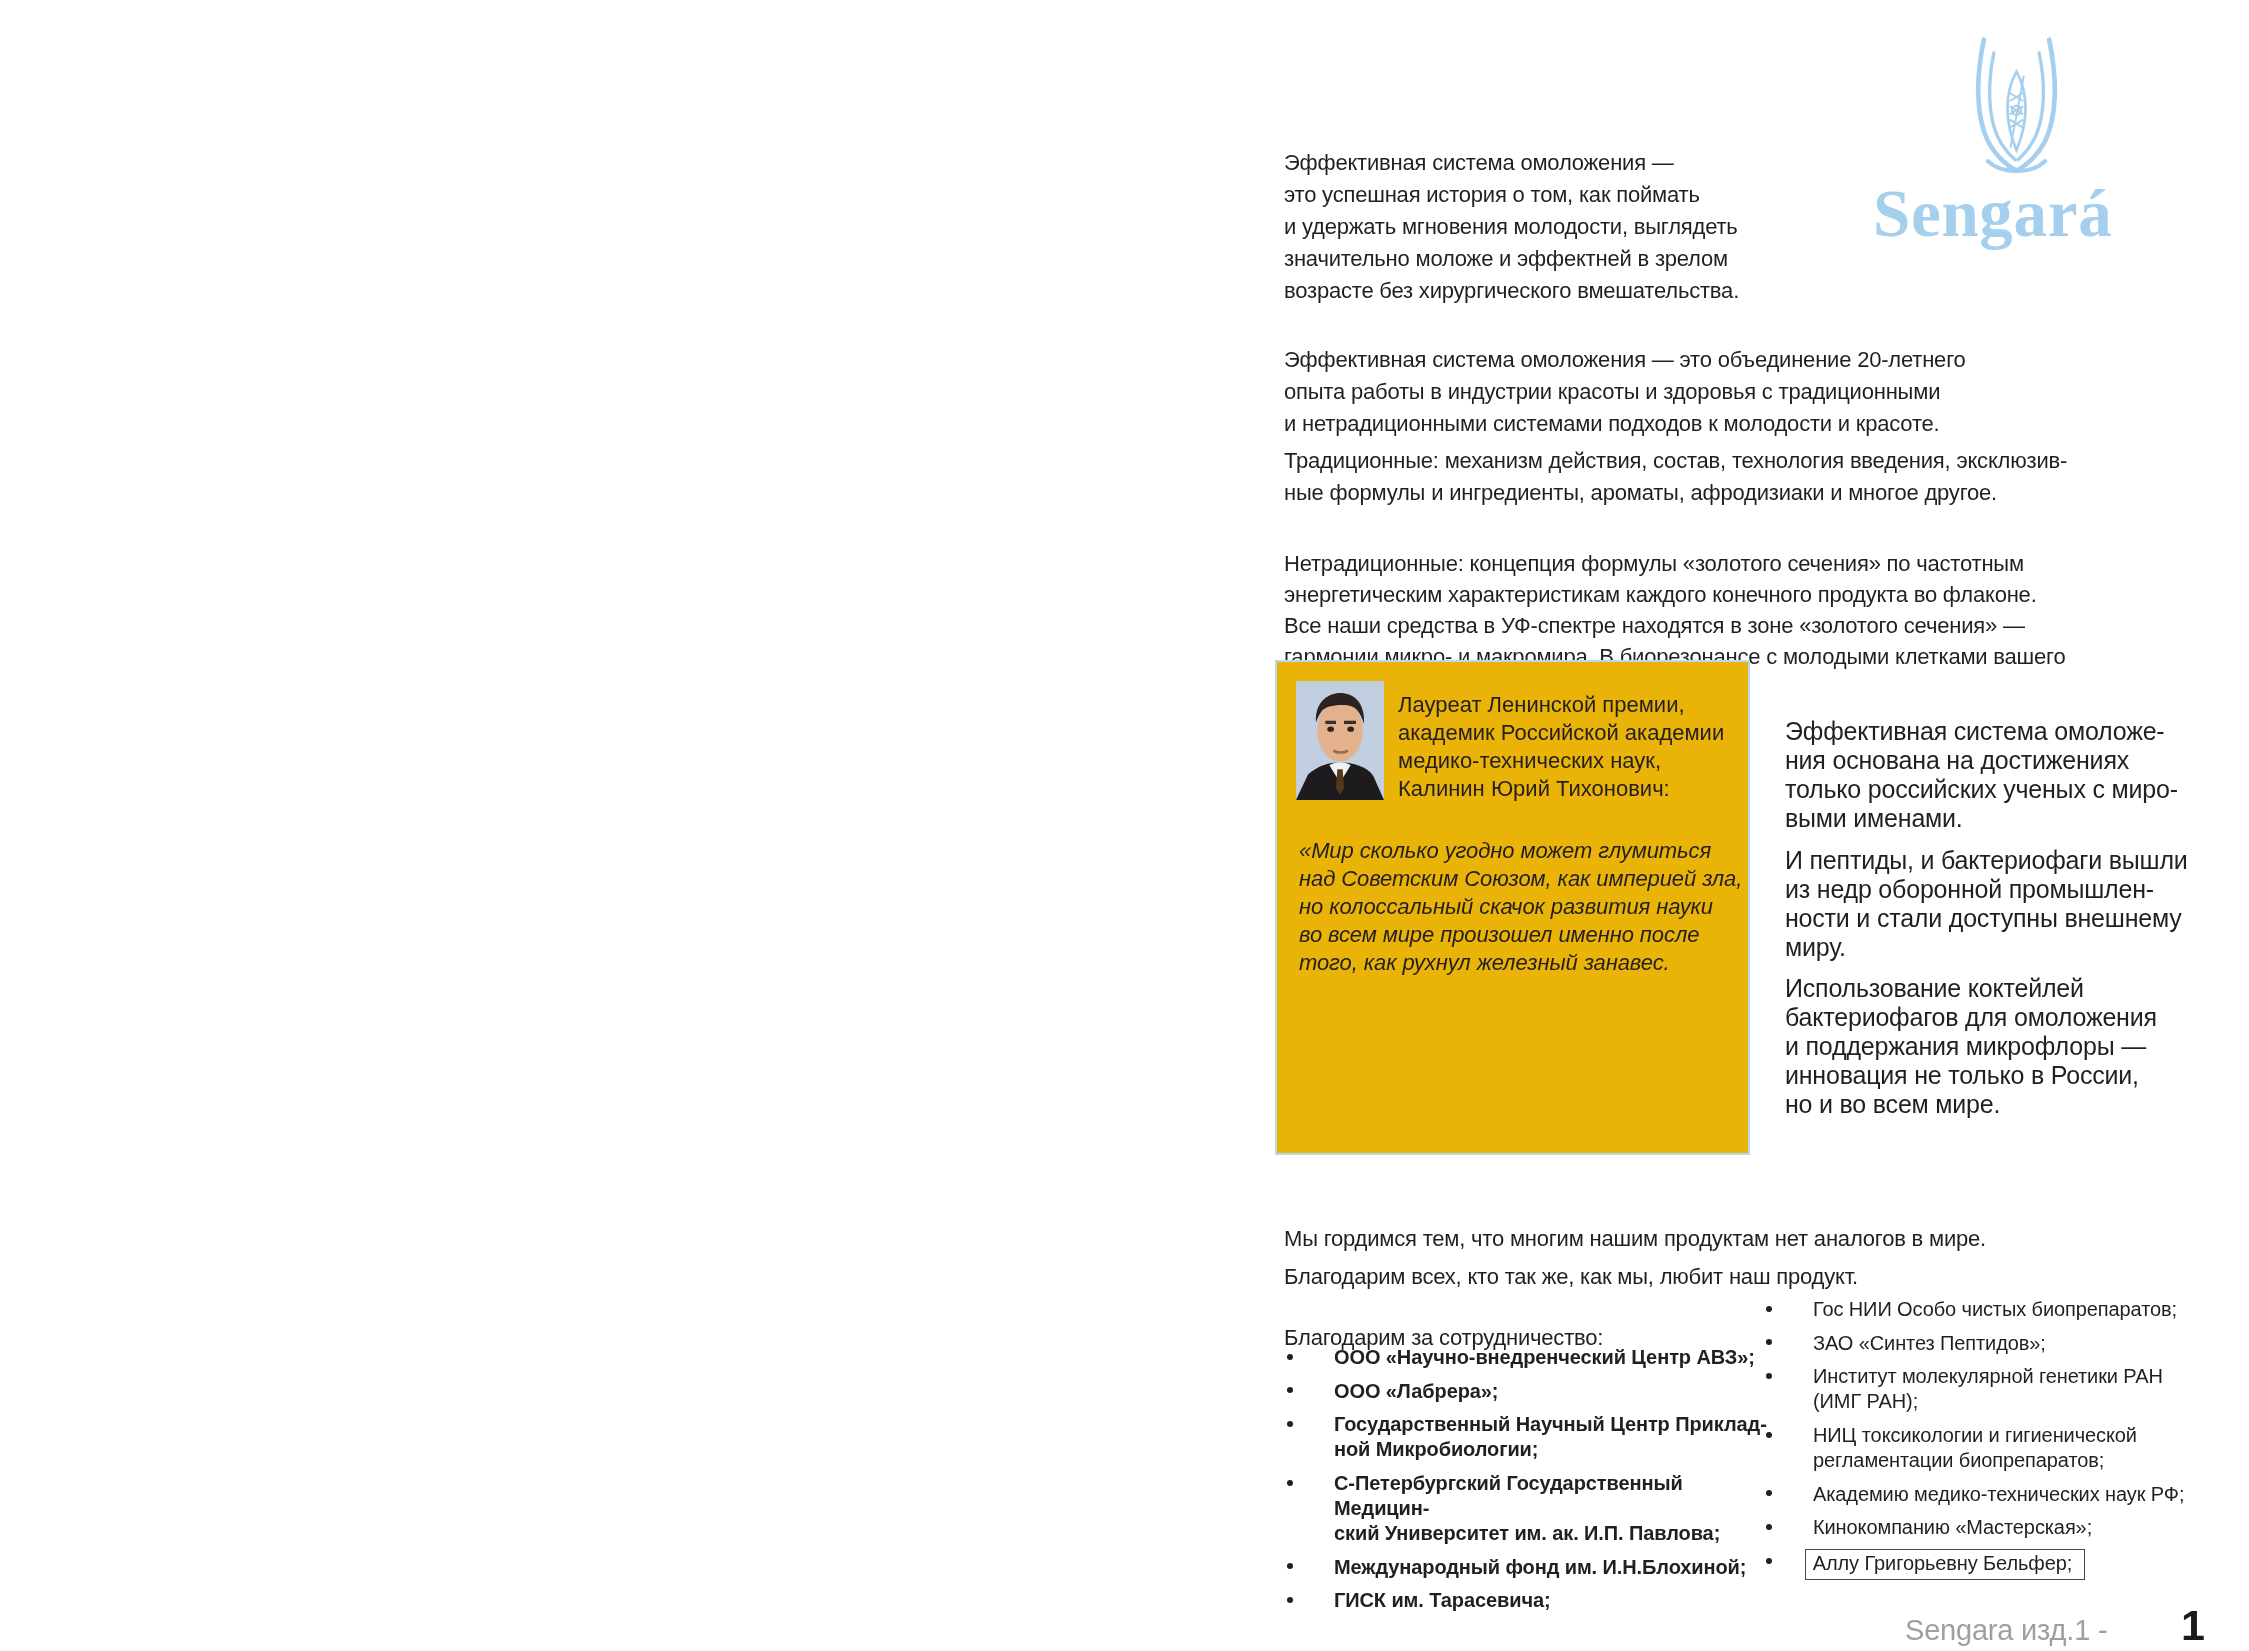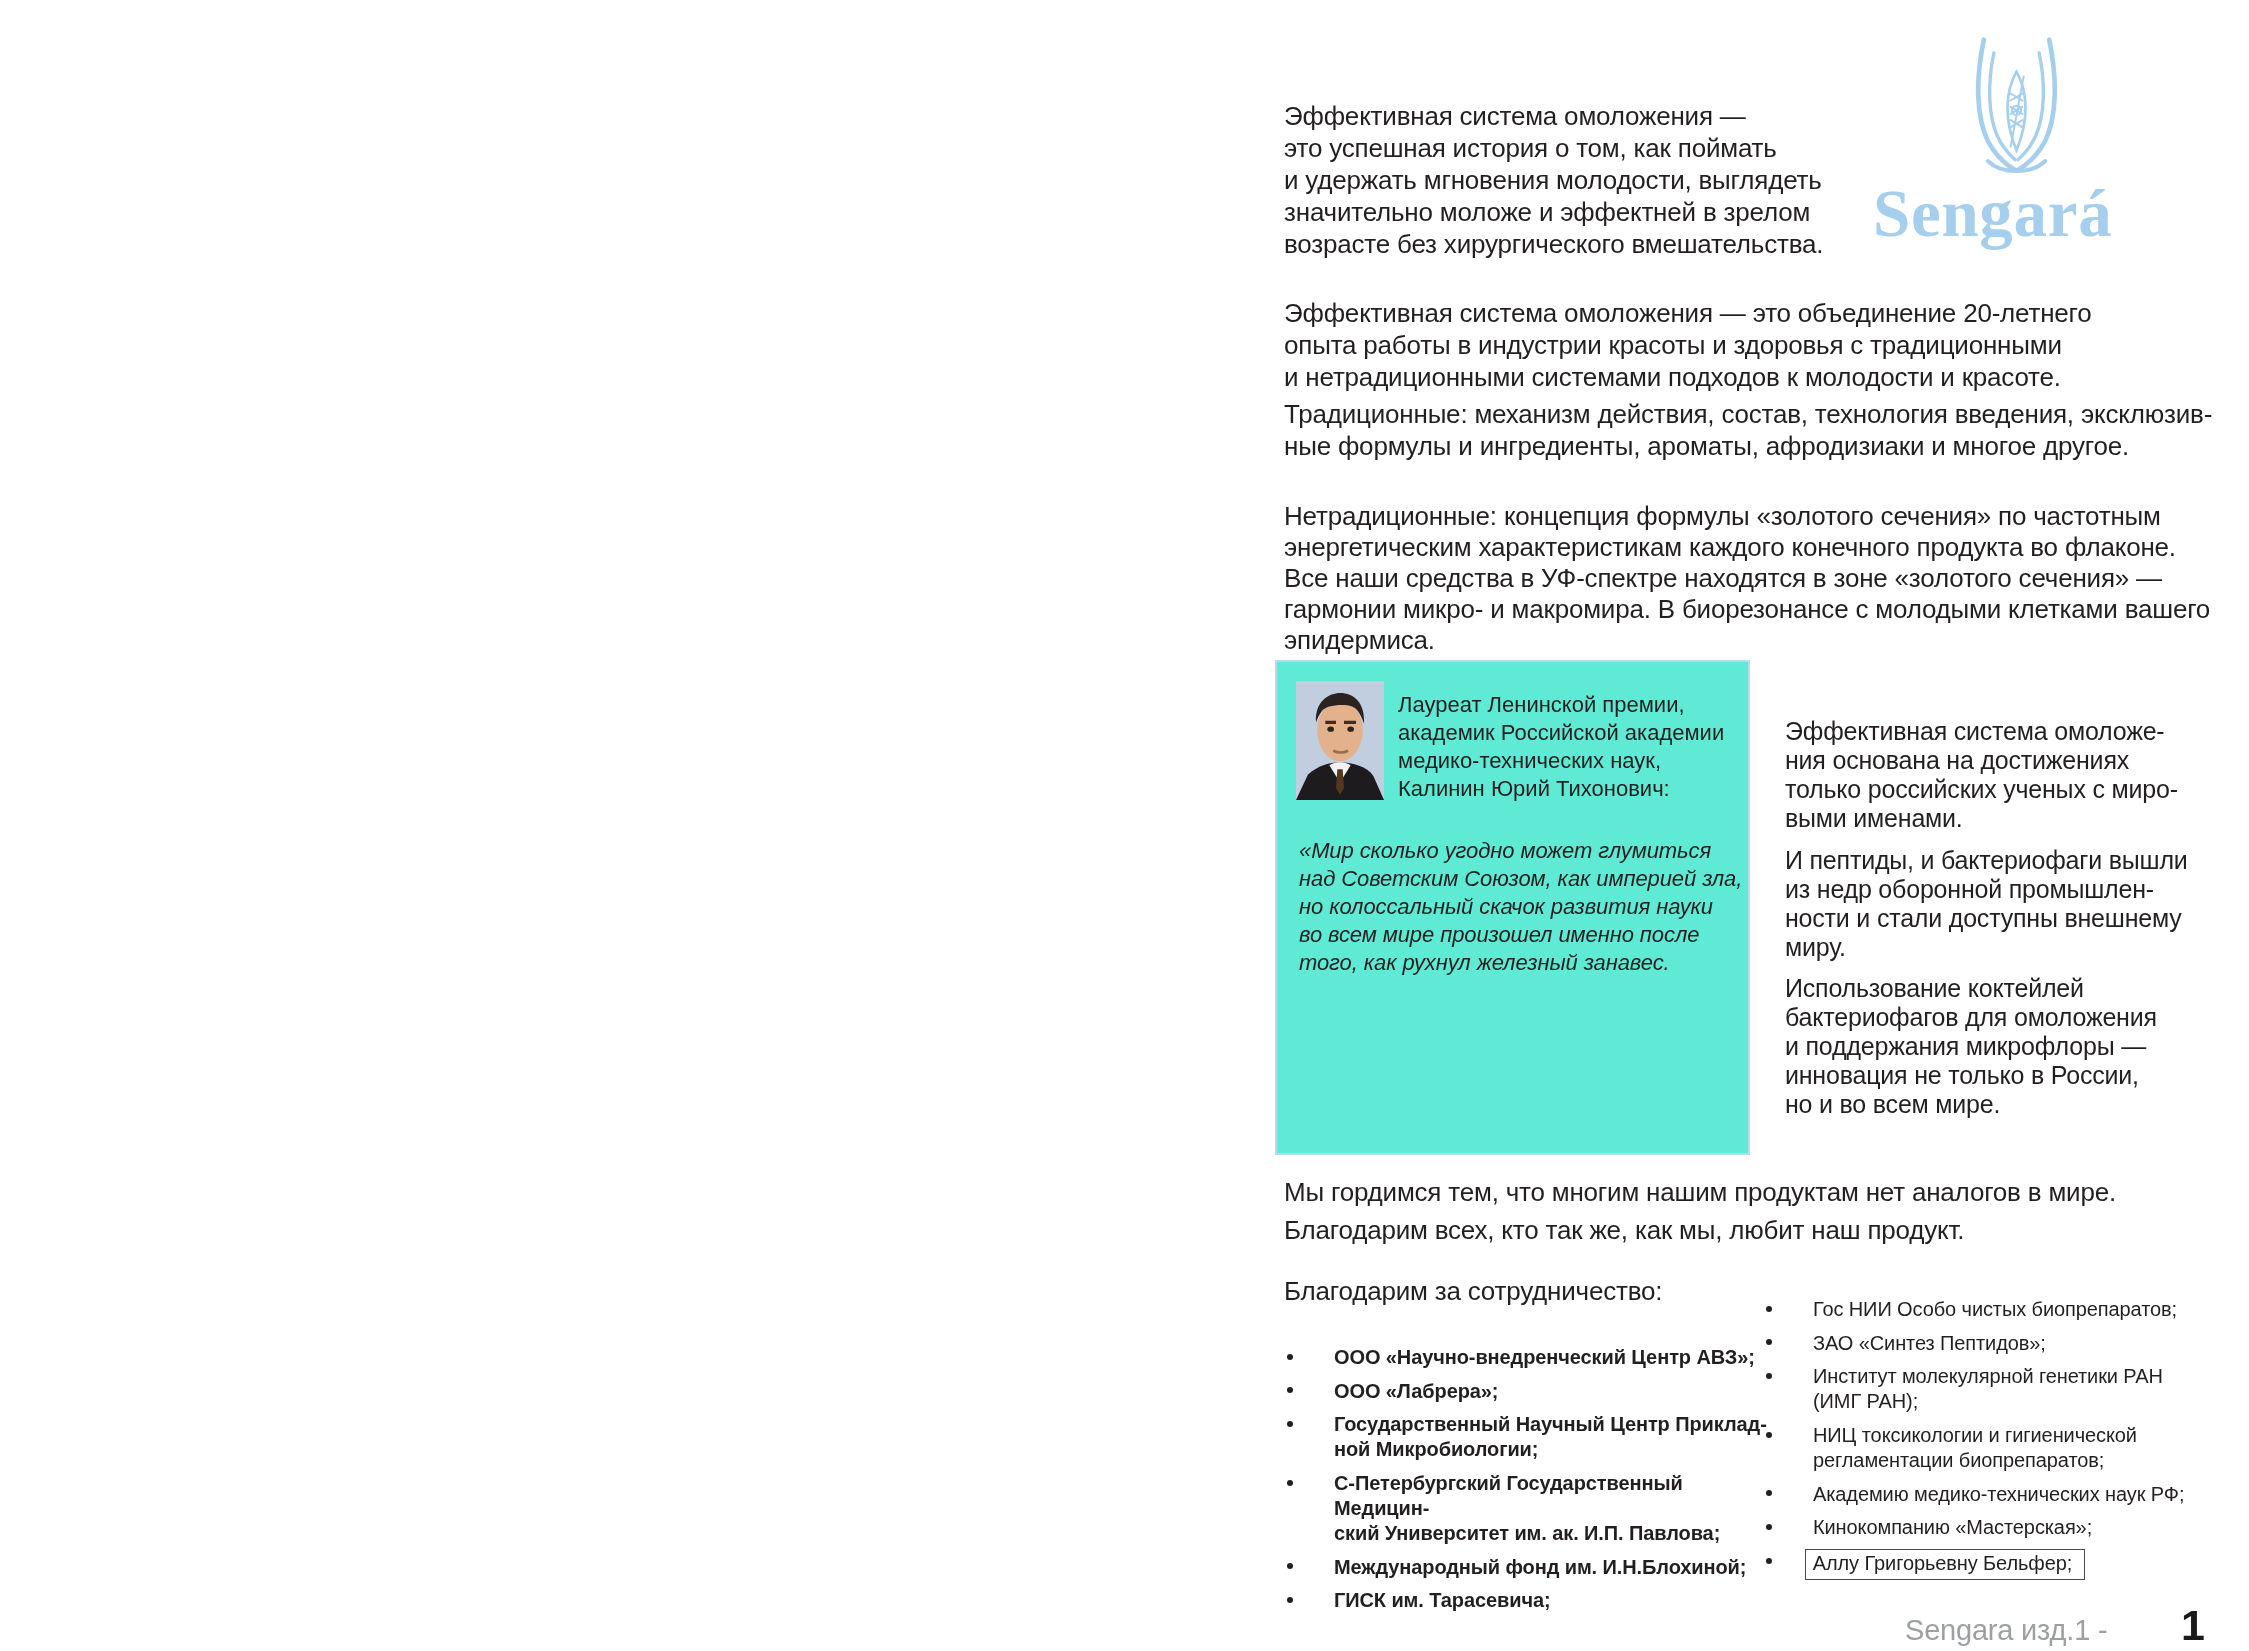--- a/index.html
+++ b/index.html
@@ -1,37 +1,37 @@
 <!DOCTYPE html>
 <html lang="ru" style="font-size:10.7px"><head>
 <meta charset="utf-8">
 <style>
   html,body{margin:0;padding:0;}
   body{
     width:2250px;height:1652px;position:relative;background:#ffffff;
     font-family:"Liberation Sans", sans-serif;color:#231f20;overflow:hidden;
   }
   .abs{position:absolute;}
-  .body-text{font-size:26px;line-height:32px;white-space:pre-line;letter-spacing:-0.2px;}
+  .body-text{font-size:22px;line-height:32px;white-space:pre-line;letter-spacing:-0.2px;margin-top:47px;}
   
   #logo-word{
     left:1873px;top:175px;width:306px;
     font-family:"Liberation Serif", serif;font-weight:bold;
     font-size:67px;color:#a5cfec;letter-spacing:0.7px;
   }
   #logo-icon{left:1973px;top:37px;}
   
   #para-1{left:1284px;top:100px;}
   #para-2{left:1284px;top:297px;}
   #para-3{left:1284px;top:398px;}
   #para-4{left:1284px;top:501px;line-height:31px;}
   
   #quote-box{
     left:1275px;top:660px;width:475px;height:495px;box-sizing:border-box;
-    background:#5eead4;border:2px solid #b9d9ec;
+    background:#eab308;border:2px solid #b9d9ec;
   }
   #portrait-photo{position:absolute;left:19.3px;top:19.3px;width:88px;height:119px;display:block;}
   #quote-caption{position:absolute;left:121px;top:29px;font-size:22px;line-height:28px;white-space:pre-line;}
   #quote-text-1{position:absolute;left:22px;top:175px;font-size:22px;line-height:28px;
     font-style:italic;white-space:pre-line;letter-spacing:-0.1px;}
   #quote-text-2{position:absolute;left:22px;top:328px;font-size:22px;line-height:28px;
     font-style:italic;white-space:pre-line;letter-spacing:-0.1px;}
   
   #right-col{left:1785px;top:686px;width:453px;margin-top:31px;}
   #right-col .rc-para{font-size:25px;line-height:29px;white-space:pre-line;margin:0 0 12.7px 0;letter-spacing:-0.2px;}

